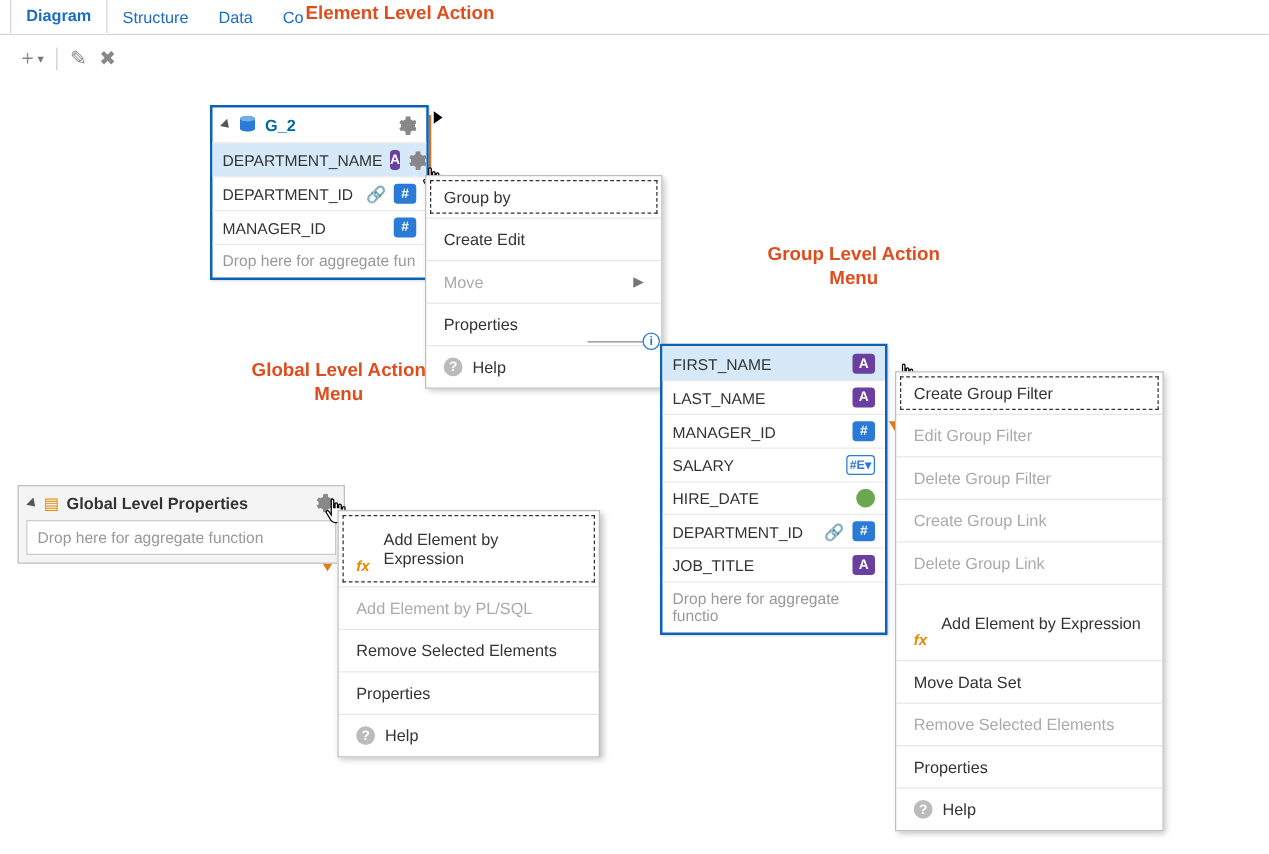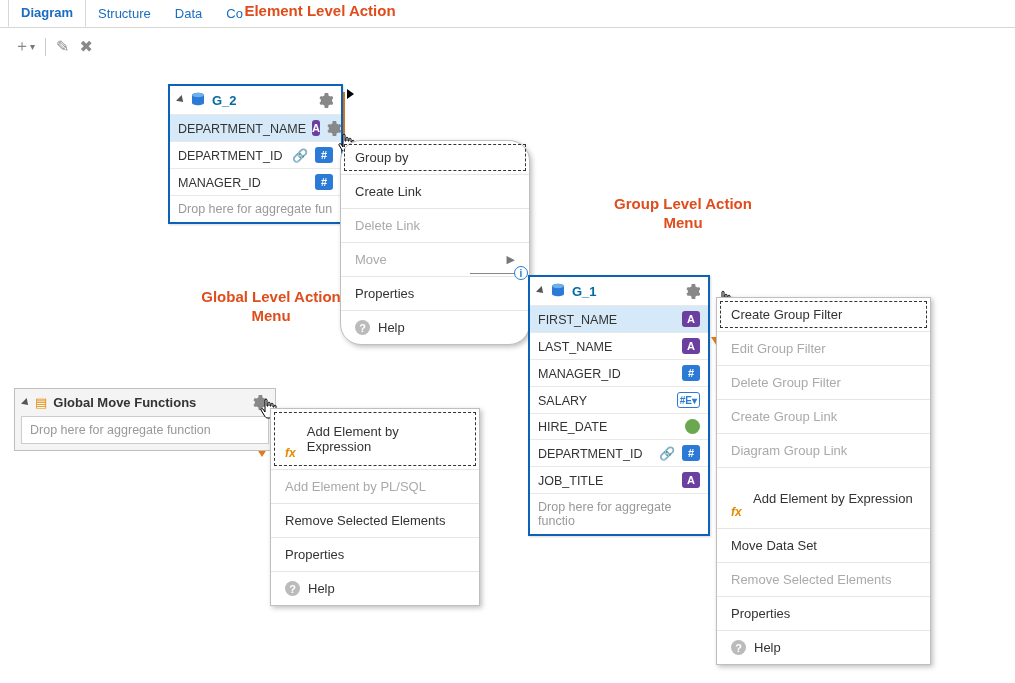--- a/index.html
+++ b/index.html
@@ -146,29 +146,26 @@
   <div class="drop-zone">Drop here for aggregate fun</div>
 </div>
 <div class="small-tri" style="left:347px; top:89px;"></div>
 
 <div class="cursor-hand" style="left:337px; top:133px;">
   <svg viewBox="0 0 20 22">
       <use href="#hand"></use>
     </svg>
 </div>
 
-<div class="menu" style="left:340px; top:140px; width:130px;border-radius:21px;">
+<div class="menu" style="left:340px; top:140px; width:130px;">
   <div class="menu-item highlighted">
       <span>Group by</span>
     </div>
   <div class="menu-item">
-      <span>Create Link</span>
-    </div>
-  <div class="menu-item disabled">
-      <span>Delete Link</span>
+      <span>Create Edit</span>
     </div>
   <div class="menu-item disabled">
       <span>Move</span>
       <span class="chev">▶</span>
     </div>
   <div class="menu-item">
       <span>Properties</span>
     </div>
   <div class="menu-item">
       <span class="help-icon">?</span>
@@ -181,34 +178,20 @@
 
 <div class="anno" style="left:568px; top:195px; width:230px; line-height:1.25;">
   <span>Group Level Action</span><br><span>Menu</span>
 </div>
 <div class="arrow">
   <div class="shaft" style="left:718px; top:234px; height:40px;"></div>
   <div class="head" style="left:711px; top:272px;"></div>
 </div>
 
 <div class="group-box" style="left:528px; top:275px; width:182px;">
-  <div class="group-header">
-    <span class="collapse-tri"></span>
-    <span class="db-icon">
-        <svg viewBox="0 0 16 16">
-          <use href="#db"></use>
-        </svg>
-      </span>
-    <span class="title">G_1</span>
-    <span class="gear-icon">
-        <svg viewBox="0 0 16 16">
-          <use href="#gear"></use>
-        </svg>
-      </span>
-  </div>
   <div class="row selected">
     <span class="label">FIRST_NAME</span>
     <span class="badge A">A</span>
   </div>
   <div class="row">
     <span class="label">LAST_NAME</span>
     <span class="badge A">A</span>
   </div>
   <div class="row">
     <span class="label">MANAGER_ID</span>
@@ -247,21 +230,21 @@
   <div class="menu-item disabled">
       <span>Edit Group Filter</span>
     </div>
   <div class="menu-item disabled">
       <span>Delete Group Filter</span>
     </div>
   <div class="menu-item disabled">
       <span>Create Group Link</span>
     </div>
   <div class="menu-item disabled">
-      <span>Diagram Group Link</span>
+      <span>Delete Group Link</span>
     </div>
   <div class="menu-item">
       <span class="fx">fx</span>
       <span>Add Element by Expression</span>
     </div>
   <div class="menu-item">
       <span>Move Data Set</span>
     </div>
   <div class="menu-item disabled">
       <span>Remove Selected Elements</span>
@@ -280,21 +263,21 @@
 </div>
 <div class="arrow">
   <div class="shaft" style="left:260px; top:328px; height:52px;"></div>
   <div class="head" style="left:253px; top:378px;"></div>
 </div>
 
 <div class="global-panel" style="left:14px; top:388px; width:262px;">
   <div class="gp-header">
     <span class="collapse-tri"></span>
     <span class="doc-icon">▤</span>
-    <span class="gp-title">Global Move Functions</span>
+    <span class="gp-title">Global Level Properties</span>
     <span class="gear-icon" style="margin-left:auto">
         <svg viewBox="0 0 16 16">
           <use href="#gear"></use>
         </svg>
       </span>
   </div>
   <div class="gp-drop">Drop here for aggregate function</div>
 </div>
 
 <div class="cursor-hand" style="left:259px; top:398px;">

